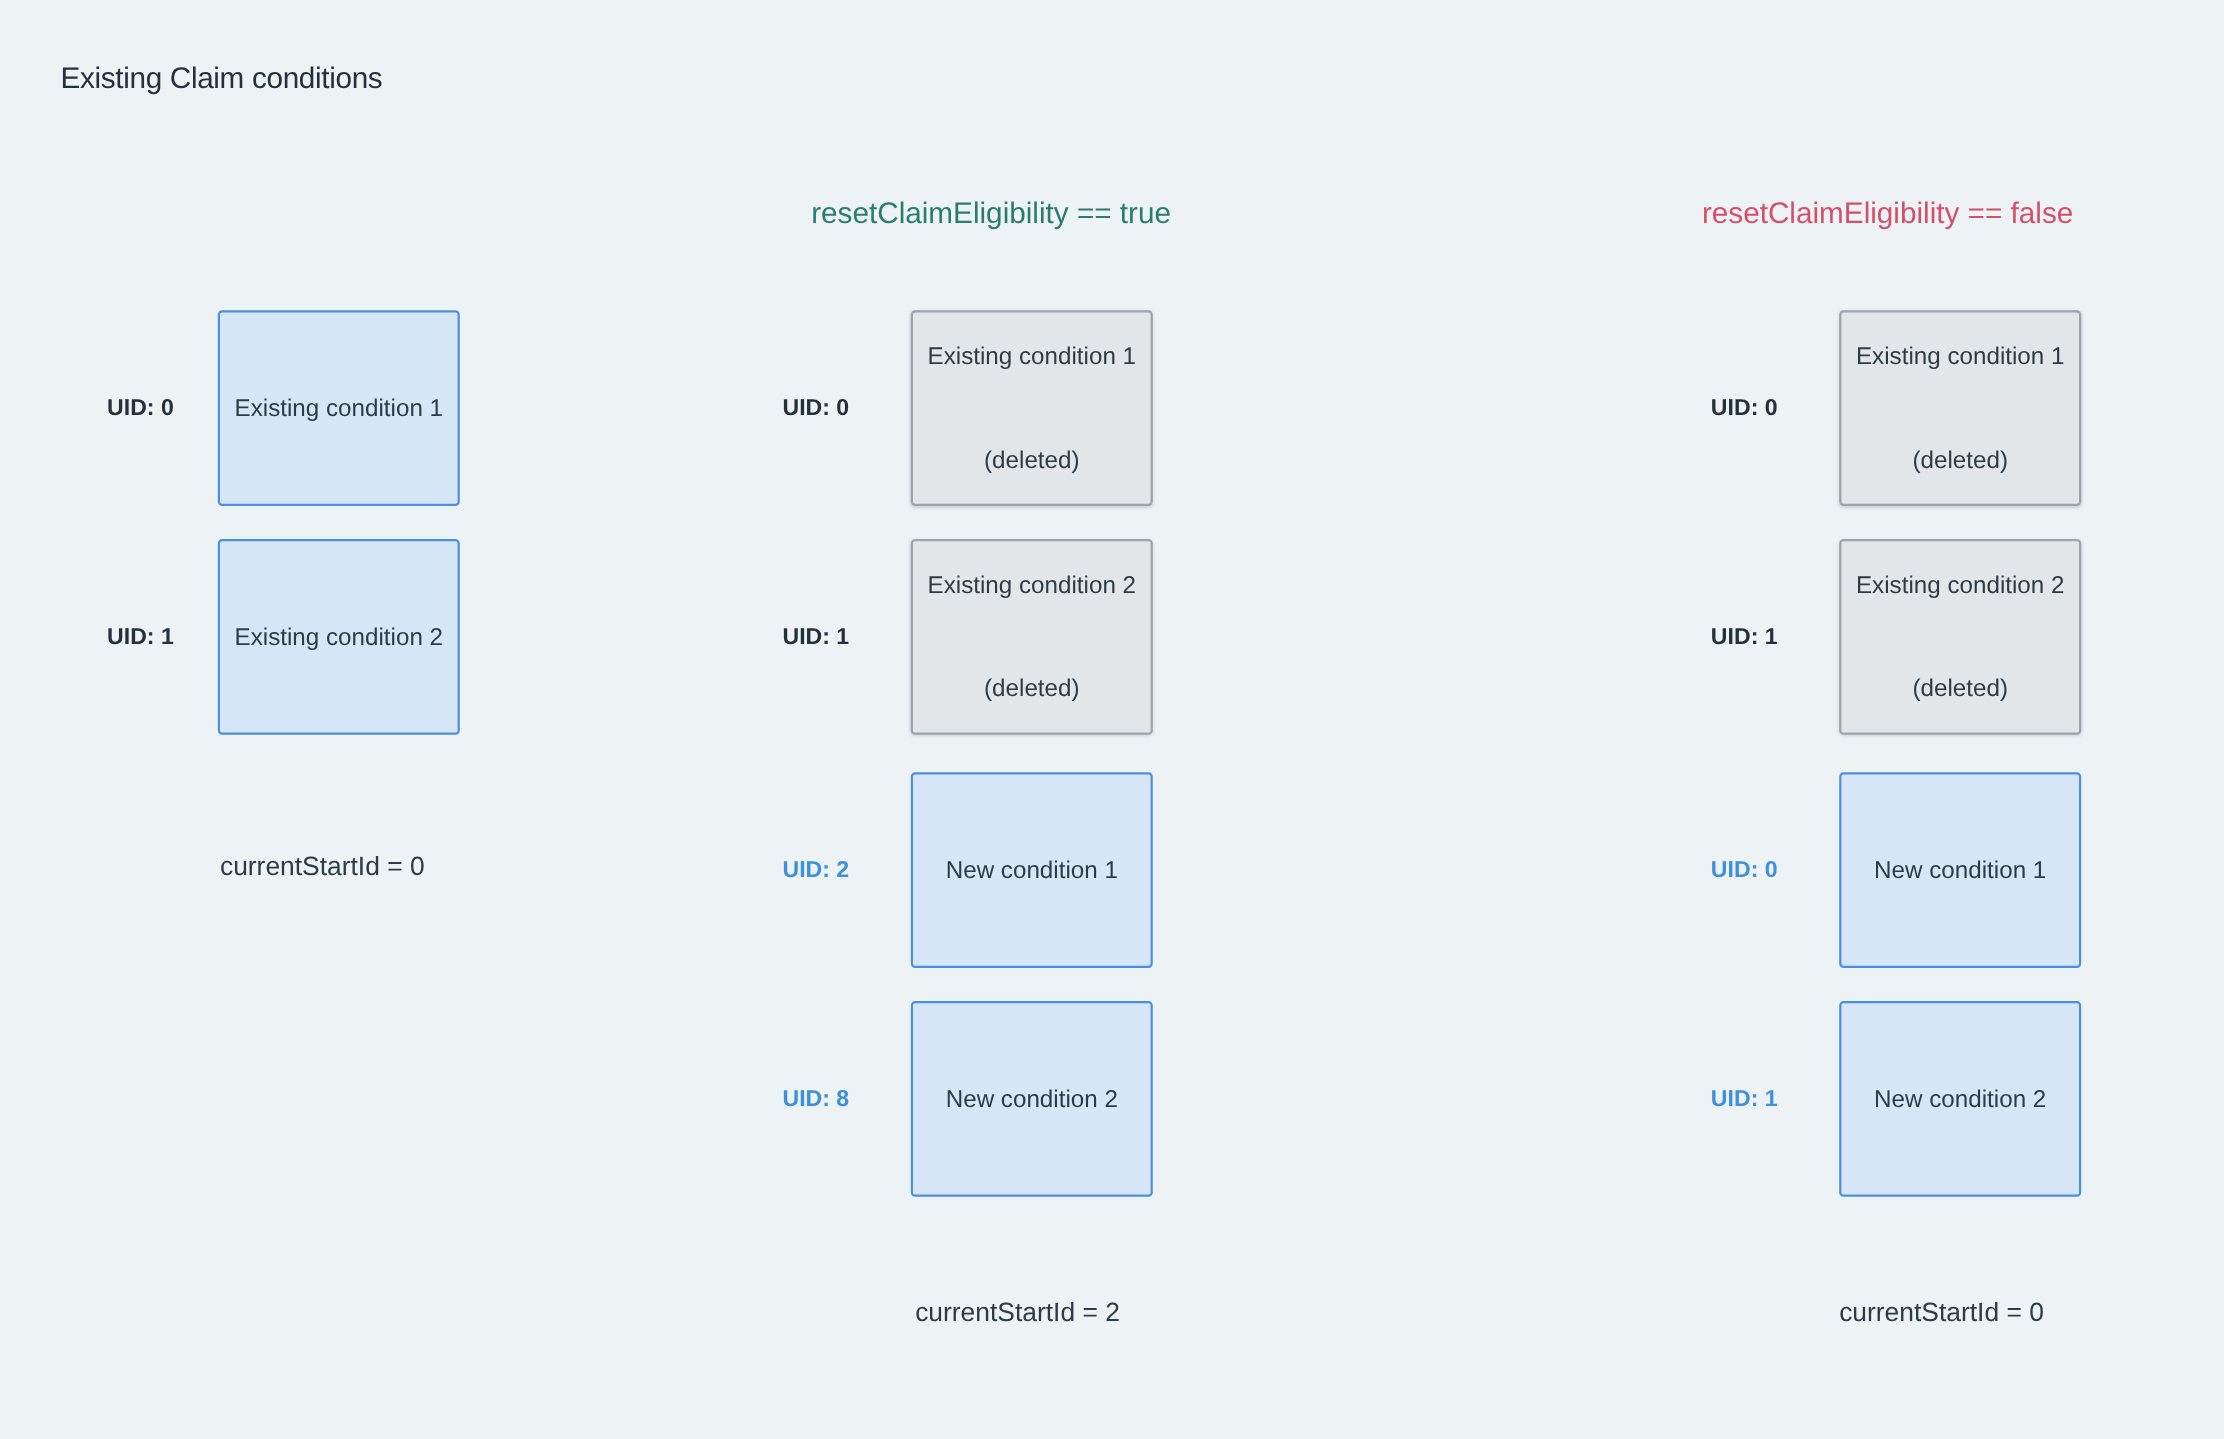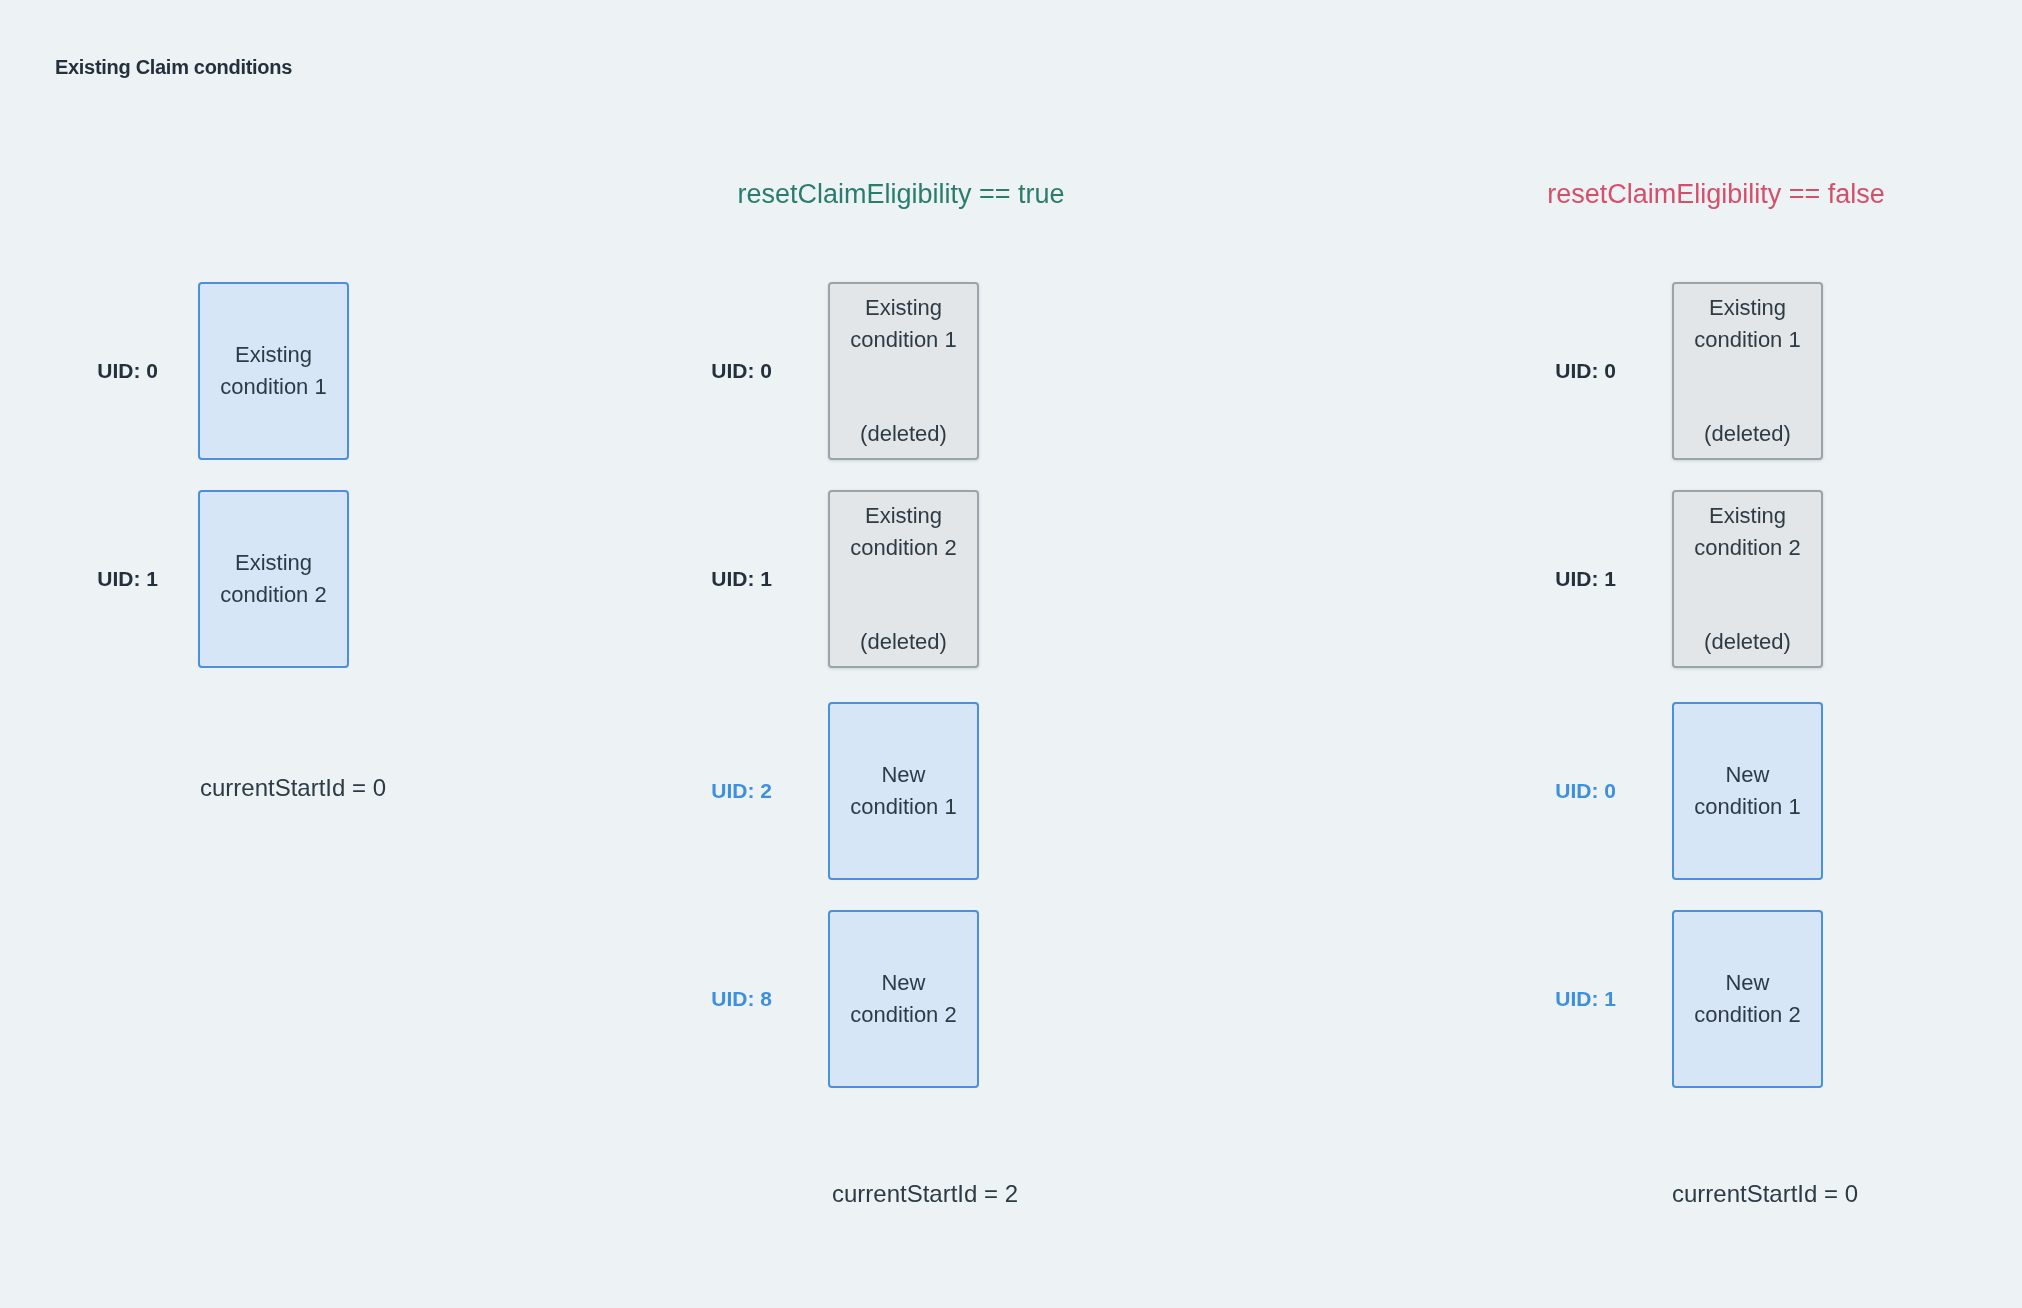--- a/index.html
+++ b/index.html
@@ -19,22 +19,22 @@
   body { font-family: "Liberation Sans", "DejaVu Sans", sans-serif; }
   .canvas {
     position: relative;
     width: 2022px;
     height: 1308px;
     background: var(--bg);
     overflow: hidden;
   }
   .title {
     position: absolute;
-    font-size: 20px;
-    font-weight: 700;
+    font-size: 27px;
+    font-weight: 400;
     letter-spacing: -0.3px;
     color: var(--heading);
     white-space: nowrap;
   }
   .centered { transform: translateX(-50%); }
   .branch {
     position: absolute;
     font-size: 27px;
     font-weight: 500;
     white-space: nowrap;
@@ -53,21 +53,21 @@
     text-align: right;
     font-size: 21px;
     font-weight: 700;
     color: var(--heading);
     white-space: nowrap;
   }
   .uid.blue { color: var(--uid-blue); }
   .col-left .uid { margin-right: 40px; }
   .col-mid .uid, .col-right .uid { margin-right: 56px; }
   .box {
-    width: 151px;
+    width: 220px;
     height: 178px;
     border-radius: 4px;
     display: flex;
     flex-direction: column;
     align-items: center;
     justify-content: center;
     text-align: center;
     padding: 0 13px;
     font-size: 22px;
     line-height: 1.45;

